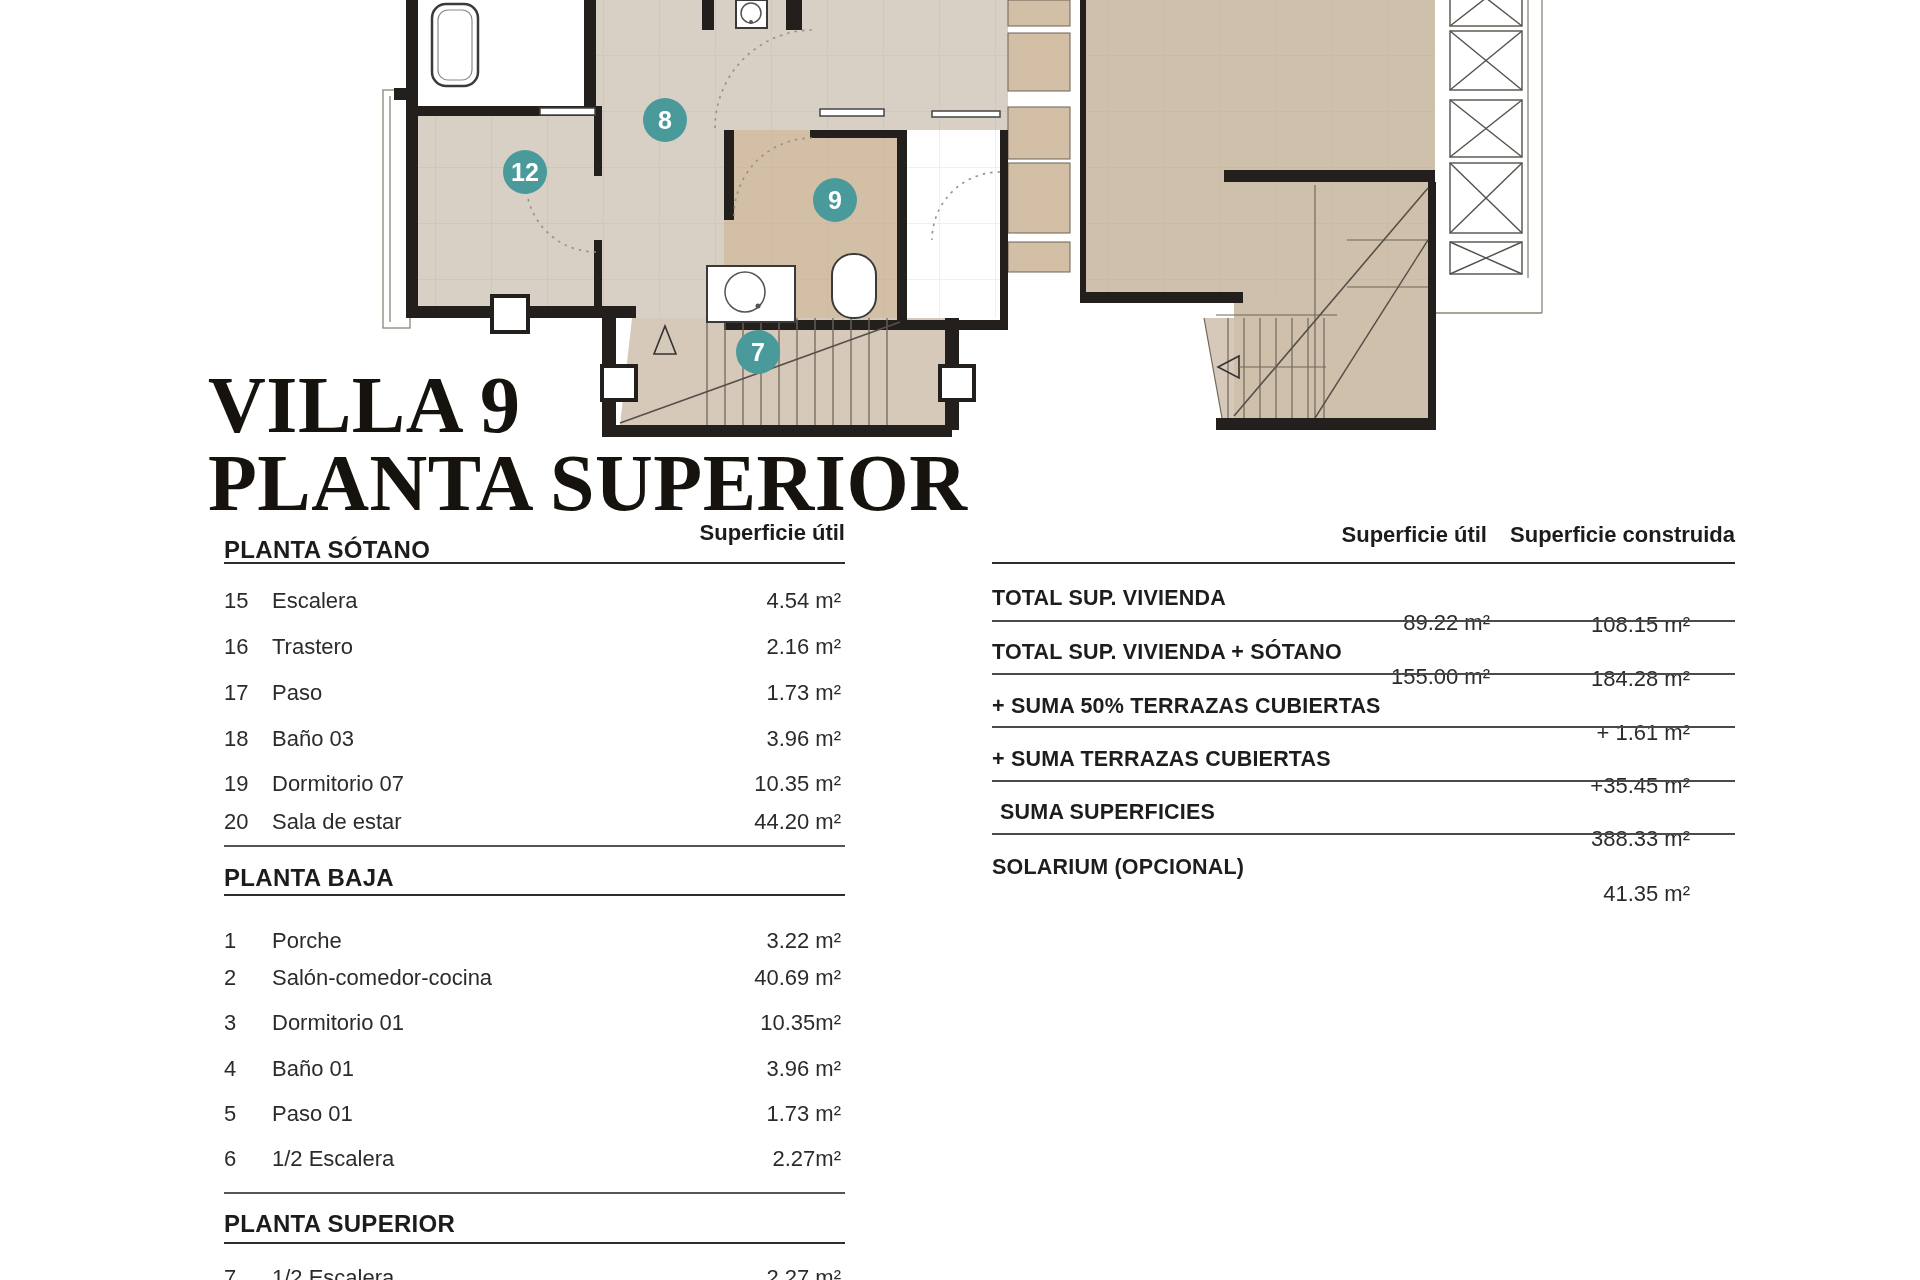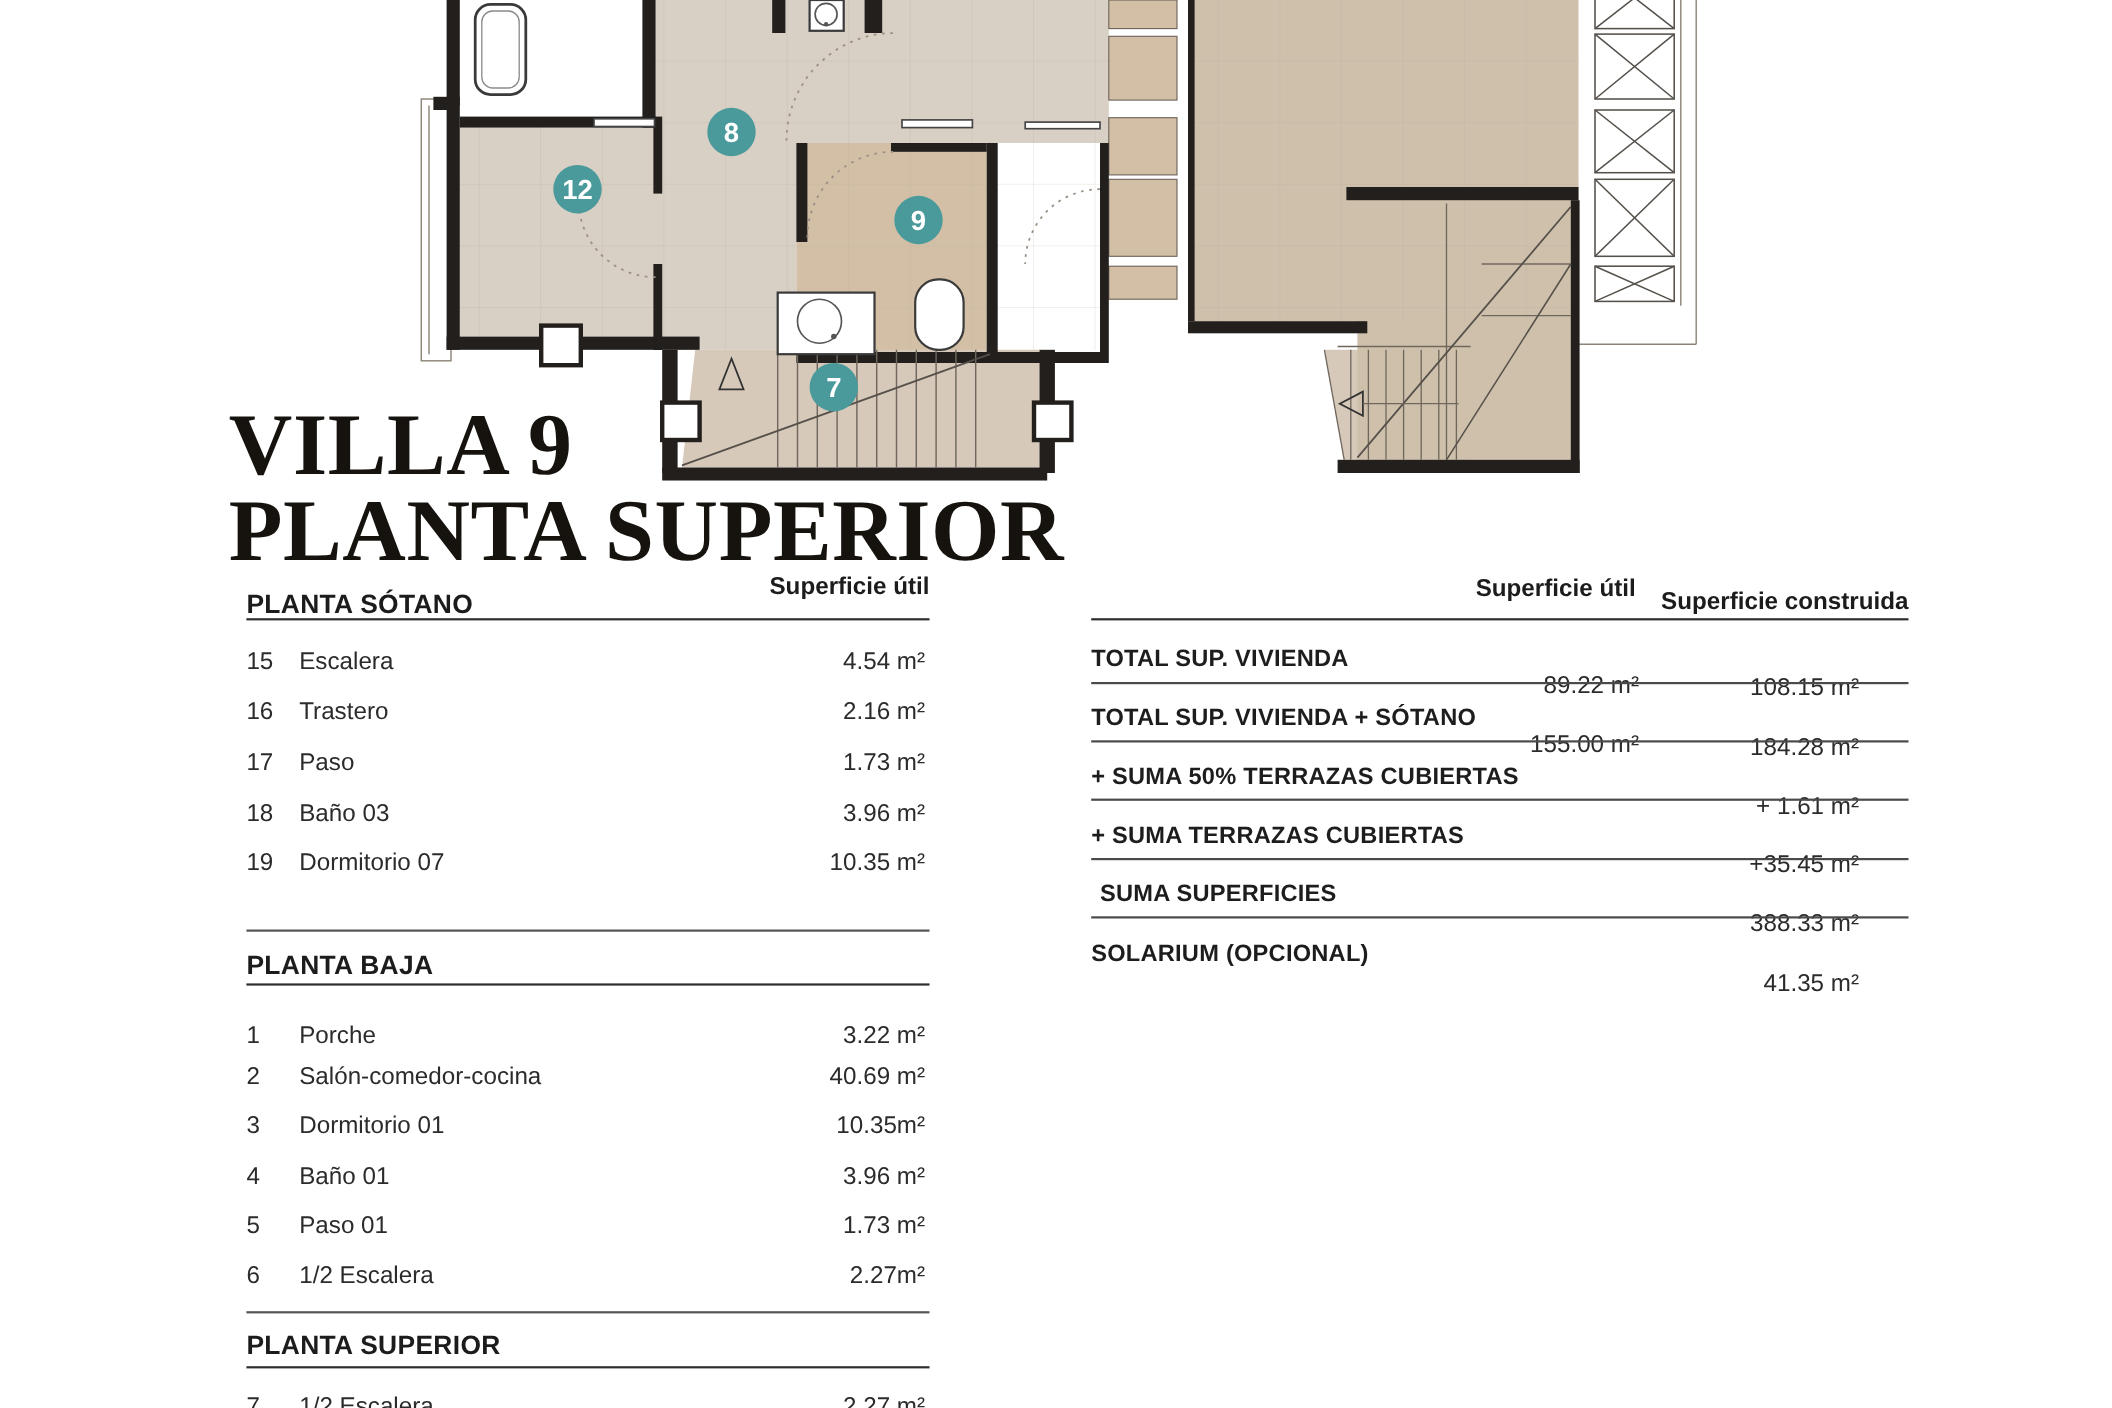--- a/index.html
+++ b/index.html
@@ -19,21 +19,21 @@
   .rule.mid{height:1.5px;background:#555;}
 
   .ltable{position:absolute;left:224px;top:0;width:621px;height:1280px;}
   .lrow{position:absolute;left:0;width:100%;height:27px;font-size:22px;color:#2b2b2b;}
   .lrow .num{position:absolute;left:0;}
   .lrow .nm{position:absolute;left:48px;white-space:nowrap;}
   .lrow .val{position:absolute;right:4px;white-space:nowrap;}
 
   .rtable{position:absolute;left:992px;top:0;width:743px;height:1280px;}
   .rtable .col-h.util{top:522px;right:248px;}
-  .rtable .col-h.con{top:522px;right:0;margin-top:12px;}
+  .rtable .col-h.con{top:522px;right:0;}
   .rrow{position:absolute;left:0;width:100%;height:27px;text-align:center;}
   .rrow .lbl{position:absolute;left:0;font-weight:bold;font-size:21.5px;color:#1d1d1d;white-space:nowrap;letter-spacing:.2px;}
   .rrow .util{position:absolute;right:245px;font-size:22px;color:#2b2b2b;white-space:nowrap;margin-top:24px;}
   .rrow .con{position:absolute;right:45px;font-size:22px;color:#2b2b2b;white-space:nowrap;margin-top:26px;}
   .rtable .rule.row{height:1.5px;background:#4a4a4a;}
 </style>
 </head>
 <body>
 
 <div class="page">
@@ -245,20 +245,25 @@
     <div class="lrow" style="top:726px">
       <span class="num">18</span>
       <span class="nm">Baño 03</span>
       <span class="val">3.96 m²</span>
     </div>
     <div class="lrow" style="top:771px">
       <span class="num">19</span>
       <span class="nm">Dormitorio 07</span>
       <span class="val">10.35 m²</span>
     </div>
+    <div class="lrow" style="top:809px">
+      <span class="num">20</span>
+      <span class="nm">Sala de estar</span>
+      <span class="val">44.20 m²</span>
+    </div>
 
     <div class="rule mid" style="top:845px"></div>
     <div class="sec-h" style="top:864px">PLANTA BAJA</div>
     <div class="rule dark" style="top:894px"></div>
 
     <div class="lrow" style="top:928px">
       <span class="num">1</span>
       <span class="nm">Porche</span>
       <span class="val">3.22 m²</span>
     </div>

